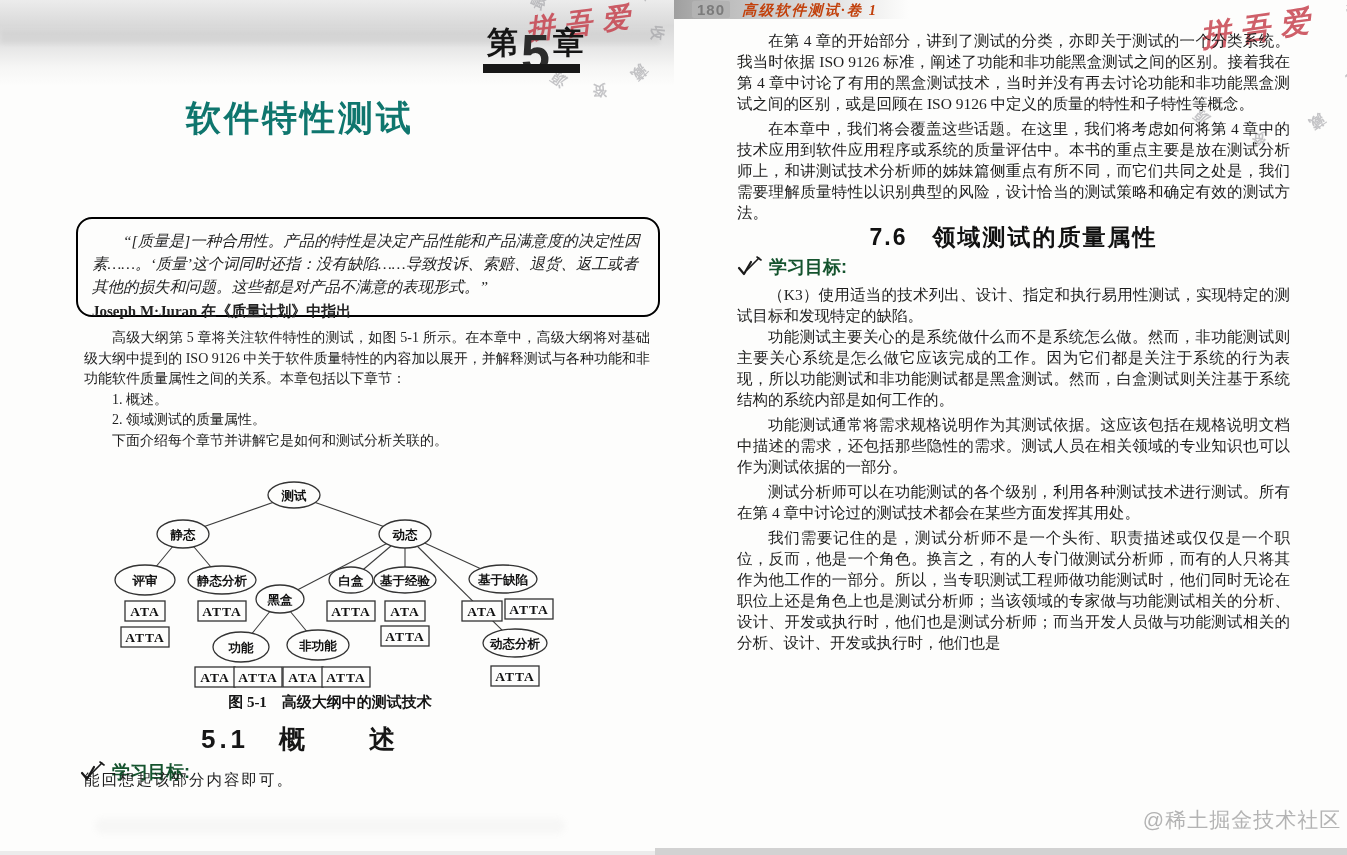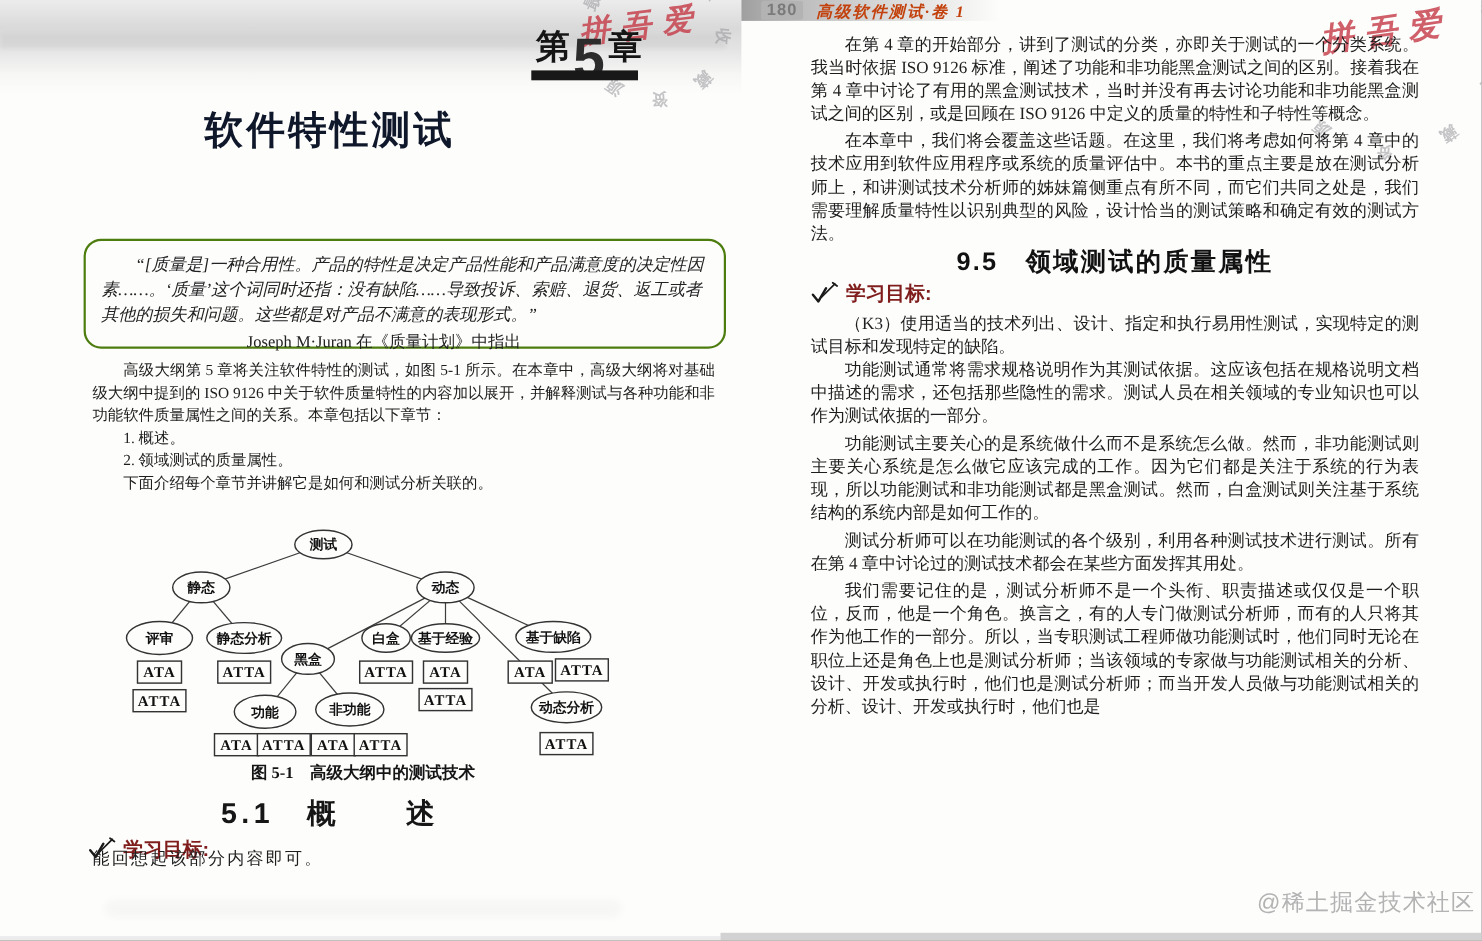--- a/index.html
+++ b/index.html
@@ -24,42 +24,42 @@
   .stamp-right .stamp-red{left:42px;top:8px;transform:rotate(-8deg);font-size:30px;}
   .ring-char{position:absolute;font-size:15px;font-weight:700;color:#97979c;opacity:.55;font-family:"Liberation Sans",sans-serif;}
 
   
   .chapter-mark{position:absolute;left:487px;top:22px;white-space:nowrap;
     font-family:"Liberation Sans",sans-serif;font-weight:900;color:#151515;}
   .chapter-prefix,.chapter-suffix{font-size:31px;vertical-align:18px;}
   .chapter-number{font-size:52px;letter-spacing:0;color:#2c2c2c;padding:0 3px;}
   .chapter-bar{position:absolute;left:483px;top:64px;width:97px;height:9px;background:#181818;}
   .chapter-title{position:absolute;left:0;top:95px;width:600px;text-align:center;
-    font-family:"Liberation Sans",sans-serif;font-weight:900;font-size:35px;letter-spacing:3px;color:#0f172a;}
+    font-family:"Liberation Sans",sans-serif;font-weight:900;font-size:35px;letter-spacing:3px;color:#0f766e;}
   .quote-box{position:absolute;left:76px;top:217px;width:552px;height:74px;
-    border:2px solid #4d7c0f;border-radius:16px;padding:10px 14px 12px 14px;
+    border:2px solid #000000;border-radius:16px;padding:10px 14px 12px 14px;
     font-style:italic;font-size:15.5px;line-height:23px;color:#222;}
   .quote-text{margin:0;text-indent:2em;}
-  .quote-attr{margin:2px 38px 0 0;text-align:center;font-style:normal;font-weight:400;font-size:15px;}
+  .quote-attr{margin:2px 38px 0 0;text-align:left;font-style:normal;font-weight:700;font-size:15px;}
   .left-body{position:absolute;left:84px;top:328px;width:566px;font-size:14px;line-height:20.5px;text-align:justify;}
   .left-body p{margin:0;}
   .p-indent{text-indent:2em;}
   .list-item{text-indent:2em;}
 
   #figure-svg{position:absolute;left:70px;top:476px;width:530px;height:228px;}
   .edge{stroke:#3d3d3d;stroke-width:1.1;}
   .node-shape{fill:#fdfdfc;stroke:#333;stroke-width:1.3;}
   .node-label{font-family:"Liberation Serif",serif;font-size:12.5px;fill:#111;text-anchor:middle;font-weight:600;}
   .tag-label{font-family:"Liberation Serif",serif;font-size:13.5px;fill:#111;text-anchor:middle;font-weight:700;letter-spacing:1px;}
   .figure-caption{position:absolute;left:0;top:693px;width:660px;text-align:center;
     font-size:15px;font-weight:700;color:#141414;}
   .section-5-1{position:absolute;left:0;top:722px;width:600px;text-align:center;
     font-family:"Liberation Sans",sans-serif;font-weight:600;font-size:26px;letter-spacing:4px;color:#161616;}
   .objectives-row{position:absolute;left:80px;top:760px;display:flex;align-items:center;gap:6px;}
-  .objectives-label{font-family:"Liberation Sans",sans-serif;font-weight:900;font-size:18px;color:#7f1d1d;}
+  .objectives-label{font-family:"Liberation Sans",sans-serif;font-weight:900;font-size:18px;color:#14532d;}
   .objective-icon{width:26px;height:22px;flex:0 0 auto;}
   .left-objective-text{position:absolute;left:84px;top:770px;width:560px;font-size:15.5px;letter-spacing:2px;}
 
   
   .header-bar{position:absolute;left:674px;top:0;width:235px;height:19px;
     background:linear-gradient(90deg,#9f9f9f 0%,#bdbdbd 22%,#c9c9c9 38%,#d8d8d8 55%,rgba(230,230,230,0) 100%);}
   .page-number{position:absolute;left:692px;top:1px;font-family:"Liberation Sans",sans-serif;
     font-weight:700;font-size:15px;letter-spacing:1px;color:#7b7b7b;background:#b3b3b3;padding:0 5px;border-radius:2px;}
   .running-title{position:absolute;left:742px;top:1px;font-style:italic;font-weight:700;
     font-size:14.5px;letter-spacing:2px;color:#c2410c;}
@@ -254,34 +254,34 @@
   <div>
 
     <div class="header-bar"></div>
     <div class="page-number">180</div>
     <div class="running-title">高级软件测试·卷 1</div>
 
     <div class="right-col">
       <p class="para">在第 4 章的开始部分，讲到了测试的分类，亦即关于测试的一个分类系统。我当时依据 ISO 9126 标准，阐述了功能和非功能黑盒测试之间的区别。接着我在第 4 章中讨论了有用的黑盒测试技术，当时并没有再去讨论功能和非功能黑盒测试之间的区别，或是回顾在 ISO 9126 中定义的质量的特性和子特性等概念。</p>
       <p class="para">在本章中，我们将会覆盖这些话题。在这里，我们将考虑如何将第 4 章中的技术应用到软件应用程序或系统的质量评估中。本书的重点主要是放在测试分析师上，和讲测试技术分析师的姊妹篇侧重点有所不同，而它们共同之处是，我们需要理解质量特性以识别典型的风险，设计恰当的测试策略和确定有效的测试方法。</p>
 
-      <p class="section-5-2">9.5　领域测试的质量属性</p>
+      <p class="section-5-2">7.6　领域测试的质量属性</p>
 
       <div class="objectives-row-r">
         <svg class="objective-icon" viewBox="0 0 26 22">
           <path d="M2 12 L7 18 L14 6" fill="none" stroke="#1a1a1a" stroke-width="2.2" stroke-linecap="round" stroke-linejoin="round"></path>
           <path d="M10 14 L22 2 M20 1 L24 4" fill="none" stroke="#1a1a1a" stroke-width="1.6" stroke-linecap="round"></path>
         </svg>
         <span class="objectives-label">学习目标:</span>
       </div>
 
       <p class="k-item">（K3）使用适当的技术列出、设计、指定和执行易用性测试，实现特定的测试目标和发现特定的缺陷。</p>
 
+      <p class="para">功能测试主要关心的是系统做什么而不是系统怎么做。然而，非功能测试则主要关心系统是怎么做它应该完成的工作。因为它们都是关注于系统的行为表现，所以功能测试和非功能测试都是黑盒测试。然而，白盒测试则关注基于系统结构的系统内部是如何工作的。</p>
       <p class="para">功能测试通常将需求规格说明作为其测试依据。这应该包括在规格说明文档中描述的需求，还包括那些隐性的需求。测试人员在相关领域的专业知识也可以作为测试依据的一部分。</p>
-      <p class="para">功能测试主要关心的是系统做什么而不是系统怎么做。然而，非功能测试则主要关心系统是怎么做它应该完成的工作。因为它们都是关注于系统的行为表现，所以功能测试和非功能测试都是黑盒测试。然而，白盒测试则关注基于系统结构的系统内部是如何工作的。</p>
       <p class="para">测试分析师可以在功能测试的各个级别，利用各种测试技术进行测试。所有在第 4 章中讨论过的测试技术都会在某些方面发挥其用处。</p>
       <p class="para">我们需要记住的是，测试分析师不是一个头衔、职责描述或仅仅是一个职位，反而，他是一个角色。换言之，有的人专门做测试分析师，而有的人只将其作为他工作的一部分。所以，当专职测试工程师做功能测试时，他们同时无论在职位上还是角色上也是测试分析师；当该领域的专家做与功能测试相关的分析、设计、开发或执行时，他们也是测试分析师；而当开发人员做与功能测试相关的分析、设计、开发或执行时，他们也是</p>
     </div>
 
     <div class="juejin-watermark">@稀土掘金技术社区</div>
   </div>
 
 </div>
 
 </body></html>

